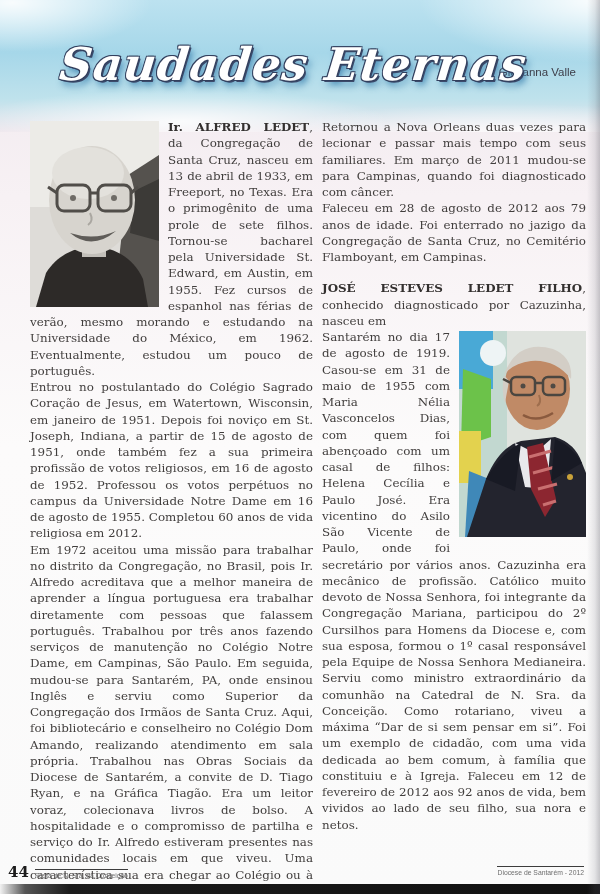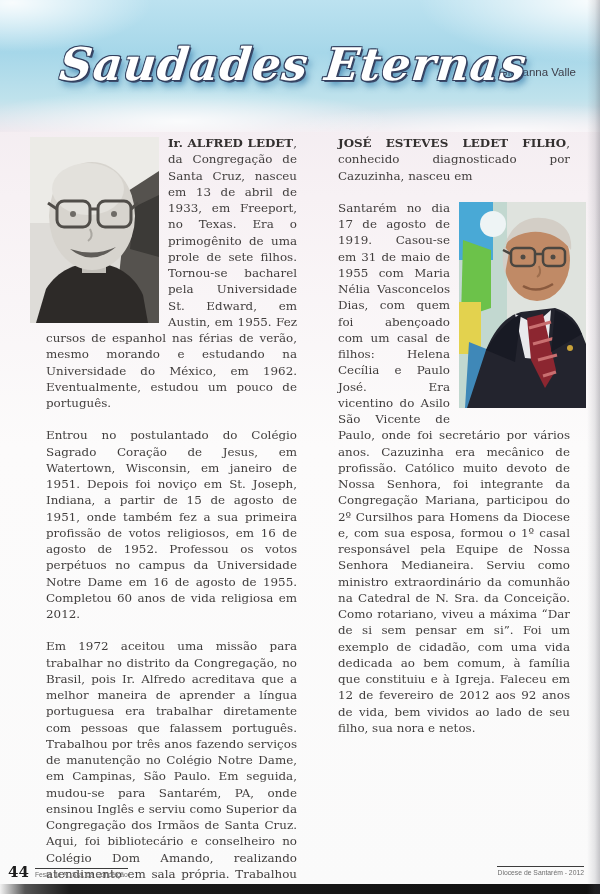--- a/index.html
+++ b/index.html
@@ -31,30 +31,30 @@
       2px 2px 0 #3b4a6b, 4px 5px 7px rgba(60,130,175,.9);
   }
   
   .content{
     position:absolute;top:119px;left:30px;width:556px;
     display:flex;gap:9px;
   }
   .col{font-size:11.9px;line-height:16.25px;text-align:justify;color:#413e3d;}
   .col-left{width:283px;}
   .col-right{width:264px;}
-  .col p{margin:16px;}
+  .col p{margin:0;}
   .lead-name{font-weight:bold;color:#33302f;}
   .obit2{margin-top:15px;}
   
   .photo{display:block;border:0;}
   .photo-left{float:left;width:129px;height:186px;margin:2px 9px 3px 0;}
   .photo-right{float:right;width:127px;height:206px;margin:2px 0 4px 9px;}
   
   .footer-left{
-    position:absolute;left:8px;bottom:15px;display:flex;align-items:center;gap:6px;
+    position:absolute;left:8px;bottom:15px;display:flex;align-items:flex-end;gap:6px;
   }
   .page-number{font-family:"DejaVu Serif",serif;font-weight:bold;font-size:15px;color:#1c1c1c;line-height:14px;}
   .footer-label{
     font-family:"Liberation Sans",sans-serif;font-size:6.8px;color:#6e6e6e;
     border-top:1.5px solid #3c3c3c;padding-top:2px;margin-top:2px;
   }
   .footer-right{
     position:absolute;right:16px;bottom:15px;text-align:right;
   }
   .footer-right .footer-label{display:inline-block;}
@@ -102,20 +102,22 @@
           <path d="M40,112 Q62,130 86,110 Q64,120 40,112 Z" fill="#5f5c58"></path>
         </svg>
         <p><span class="lead-name">Ir. ALFRED LEDET</span><span>, da Congregação de Santa Cruz, nasceu em 13 de abril de 1933, em Freeport, no Texas. Era o primogênito de uma prole de sete filhos. Tornou-se bacharel pela Universidade St. Edward, em Austin, em 1955. Fez cursos de espanhol nas férias de verão, mesmo morando e estudando na Universidade do México, em 1962. Eventualmente, estudou um pouco de português.</span></p>
         <p>Entrou no postulantado do Colégio Sagrado Coração de Jesus, em Watertown, Wisconsin, em janeiro de 1951. Depois foi noviço em St. Joseph, Indiana, a partir de 15 de agosto de 1951, onde também fez a sua primeira profissão de votos religiosos, em 16 de agosto de 1952. Professou os votos perpétuos no campus da Universidade Notre Dame em 16 de agosto de 1955. Completou 60 anos de vida religiosa em 2012.</p>
         <p><span>Em 1972 aceitou uma missão para trabalhar no distrito da Congregação, no Brasil, pois Ir. Alfredo acreditava que a melhor maneira de aprender a língua portuguesa era trabalhar diretamente com pessoas que falassem português. Trabalhou por três anos fazendo serviços de manutenção no Colégio Notre Dame, em Campinas, São Paulo. Em seguida, mudou-se para Santarém, PA, onde ensinou Inglês e serviu como Superior da Congregação dos Irmãos de Santa Cruz. Aqui, foi bibliotecário e conselheiro no Colégio Dom Amando, realizando atendimento em sala própria. Trabalhou nas Obras Sociais da Diocese de Santarém, a convite de D. Tiago Ryan, e na Gráfica Tiagão. Era um leitor voraz, colecionava livros de bolso. A hospitalidade e o compromisso de partilha e serviço do Ir. Alfredo estiveram presentes nas comunidades locais em que viveu. Uma característica sua era chegar ao Colégio ou à Casa de Formação e cumprimentar as pessoas com sua voz ressoante e sotaque da Louisiana: </span></p>
       </section>
     </div>
 
     <div class="col col-right">
       <section>
+        <p>Retornou a Nova Orleans duas vezes para lecionar e passar mais tempo com seus familiares. Em março de 2011 mudou-se para Campinas, quando foi diagnosticado com câncer.</p>
+        <p>Faleceu em 28 de agosto de 2012 aos 79 anos de idade. Foi enterrado no jazigo da Congregação de Santa Cruz, no Cemitério Flamboyant, em Campinas.</p>
       </section>
 
       <section class="obit2">
         <p><span class="lead-name">JOSÉ ESTEVES LEDET FILHO</span><span>, conhecido diagnosticado por Cazuzinha, nasceu em</span></p>
         <div>
           <svg class="photo photo-right" viewBox="0 0 127 206" preserveAspectRatio="none">
             <rect width="127" height="206" fill="#dfe3de"></rect>
             <rect x="0" y="0" width="48" height="206" fill="#c2d8d0"></rect>
             <path d="M0,0 h34 v58 h-34 z" fill="#49a9d6"></path>
             <path d="M4,38 l28,10 v58 l-30,10 z" fill="#6cc24a"></path>

